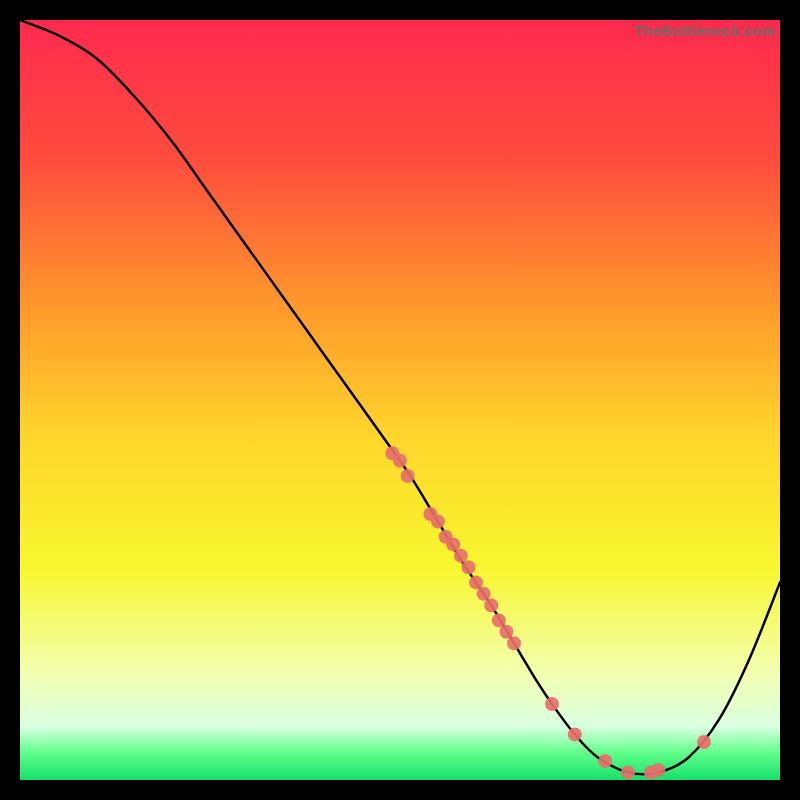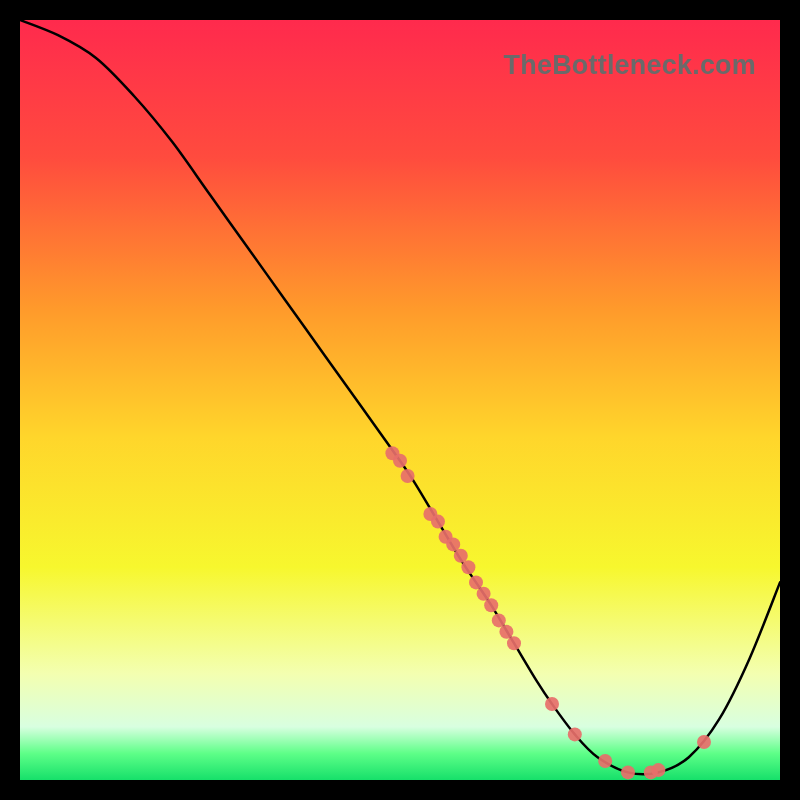--- a/index.html
+++ b/index.html
@@ -28,28 +28,27 @@
   svg.overlay {
     position: absolute;
     left: 0;
     top: 0;
     width: 760px;
     height: 760px;
   }
   .watermark {
     position: absolute;
     top: 2px;
-    right: 24px;
+    right: 4px;
     font-family: Arial, Helvetica, sans-serif;
-    font-size: 27px;
+    font-size: 15px;
     color: #6a6a6a;
     font-weight: 600;
     letter-spacing: 0.2px;
     user-select: none;
-    margin-top: 28px;
   }
 </style>
 </head>
 <body>
 
 <div class="frame">
   <svg class="gradient" viewBox="0 0 760 760" preserveAspectRatio="none">
     <defs>
       <linearGradient id="bg-grad" x1="0" y1="0" x2="0" y2="1">
           <stop offset="0%" stop-color="#ff2a4d"></stop>

